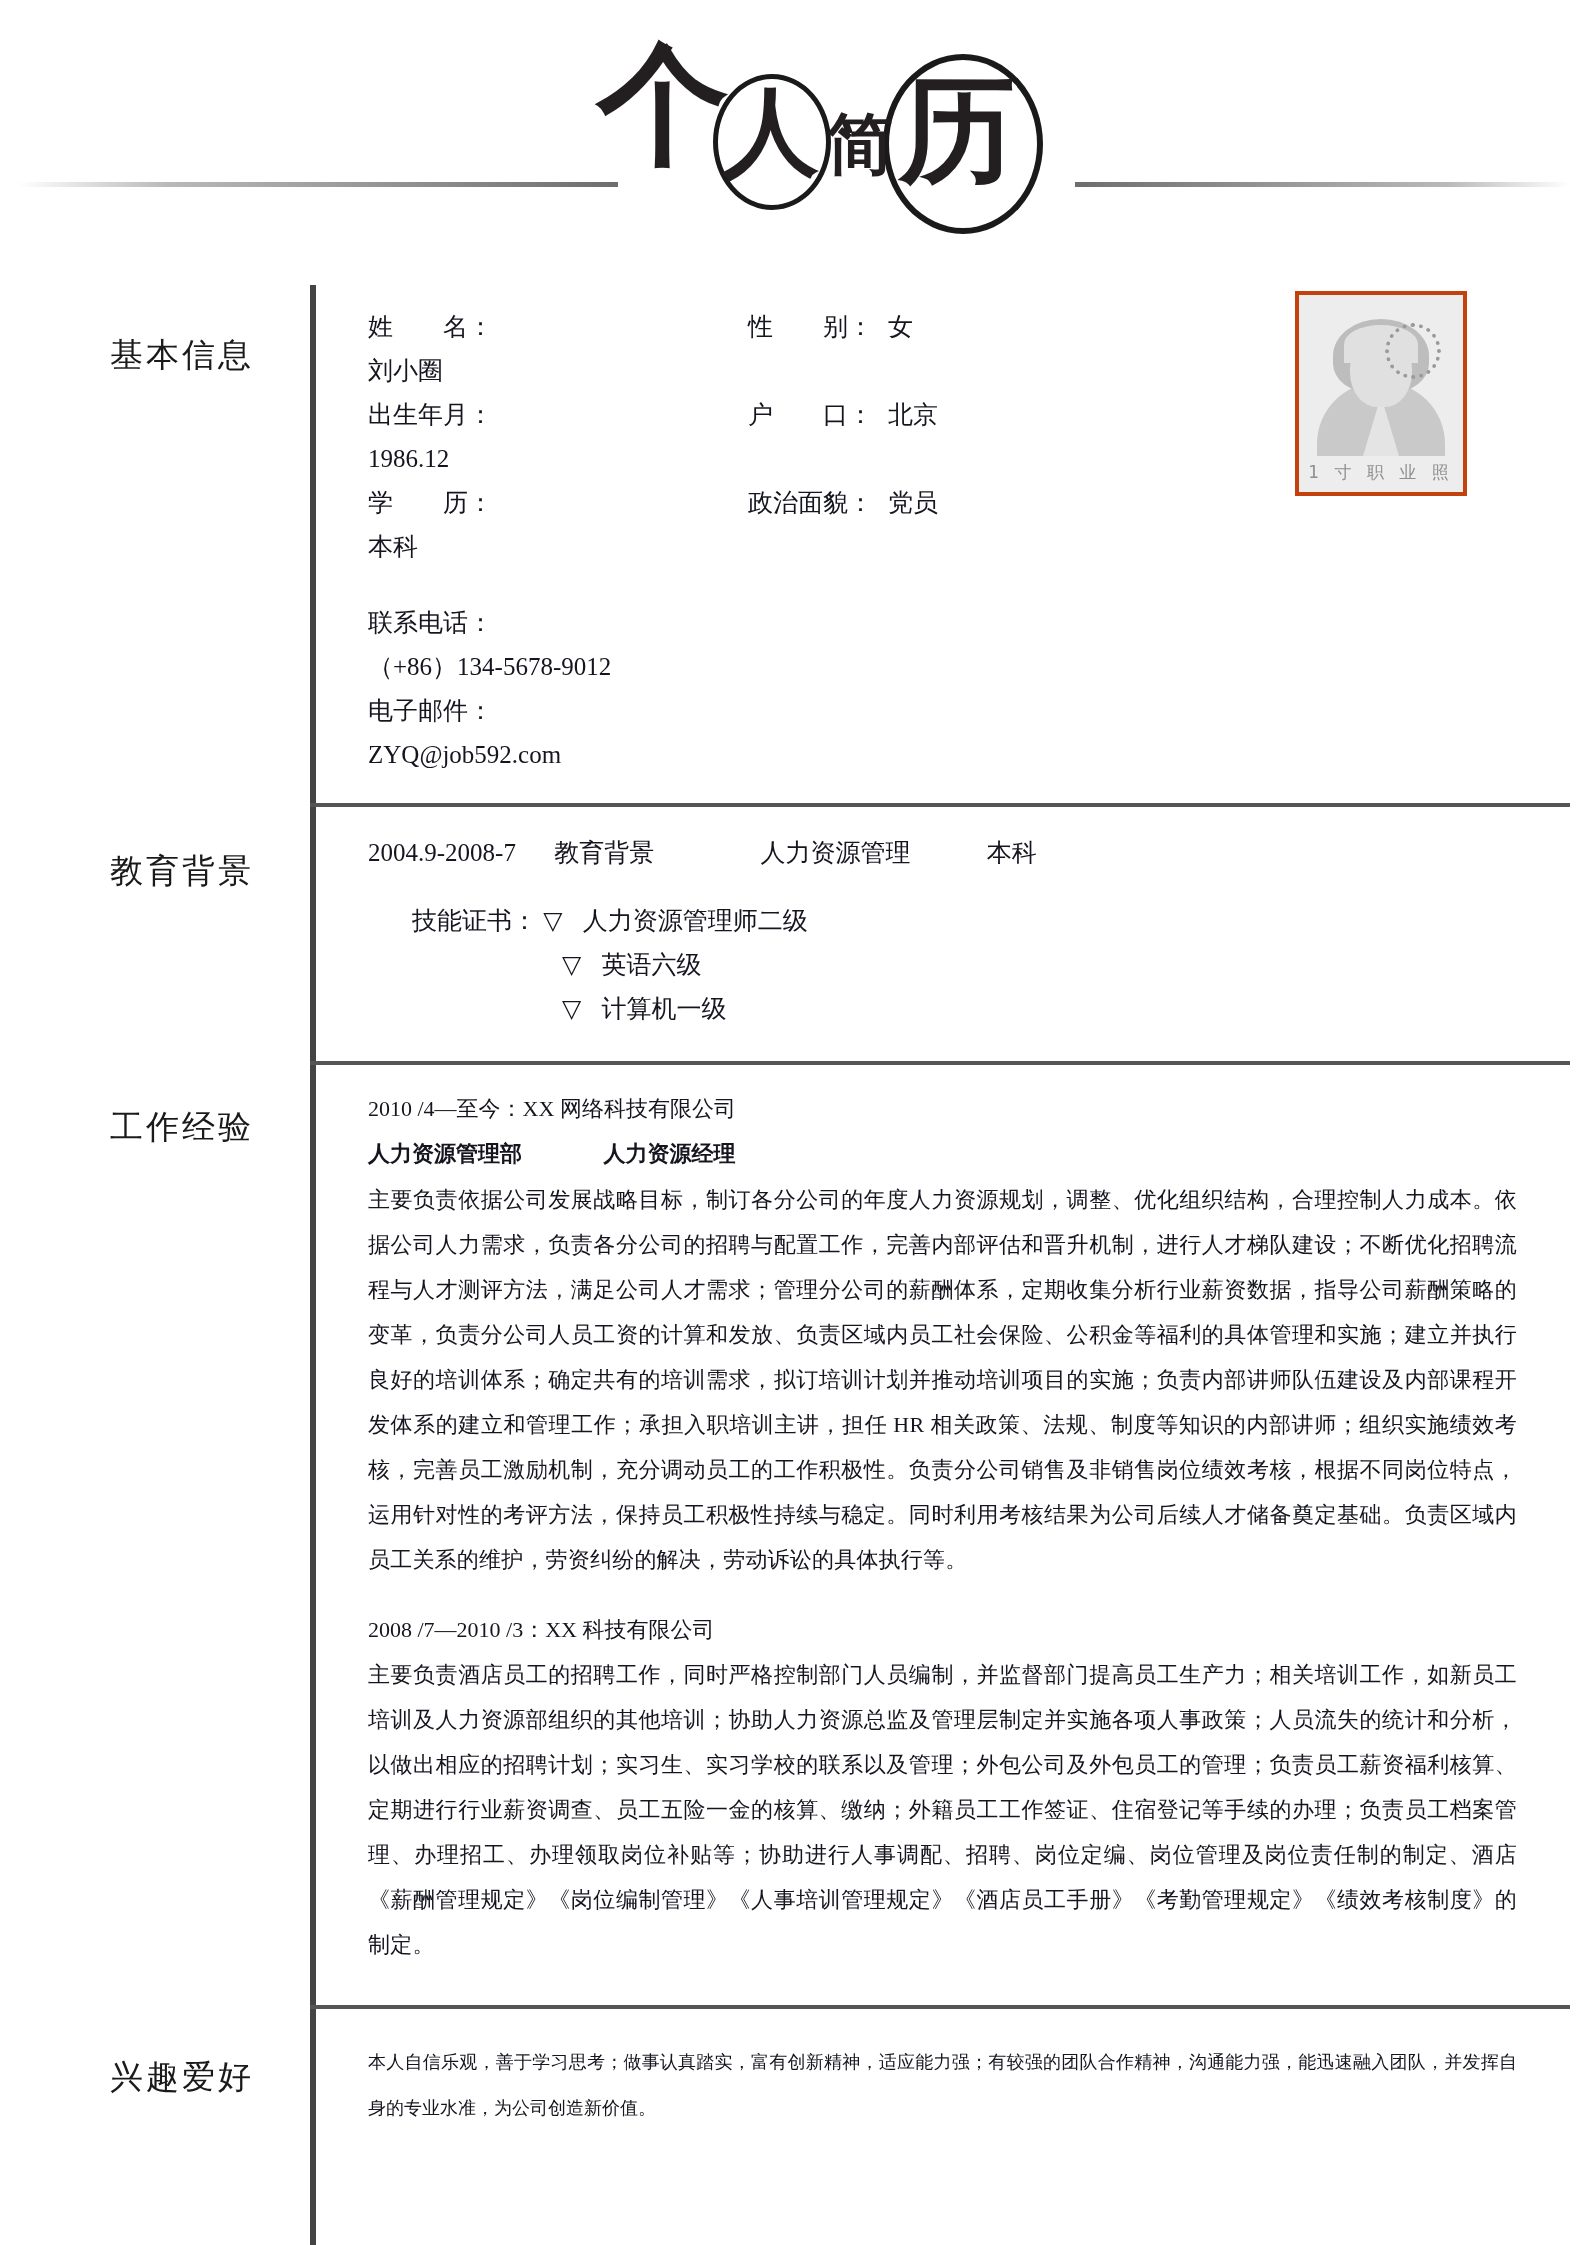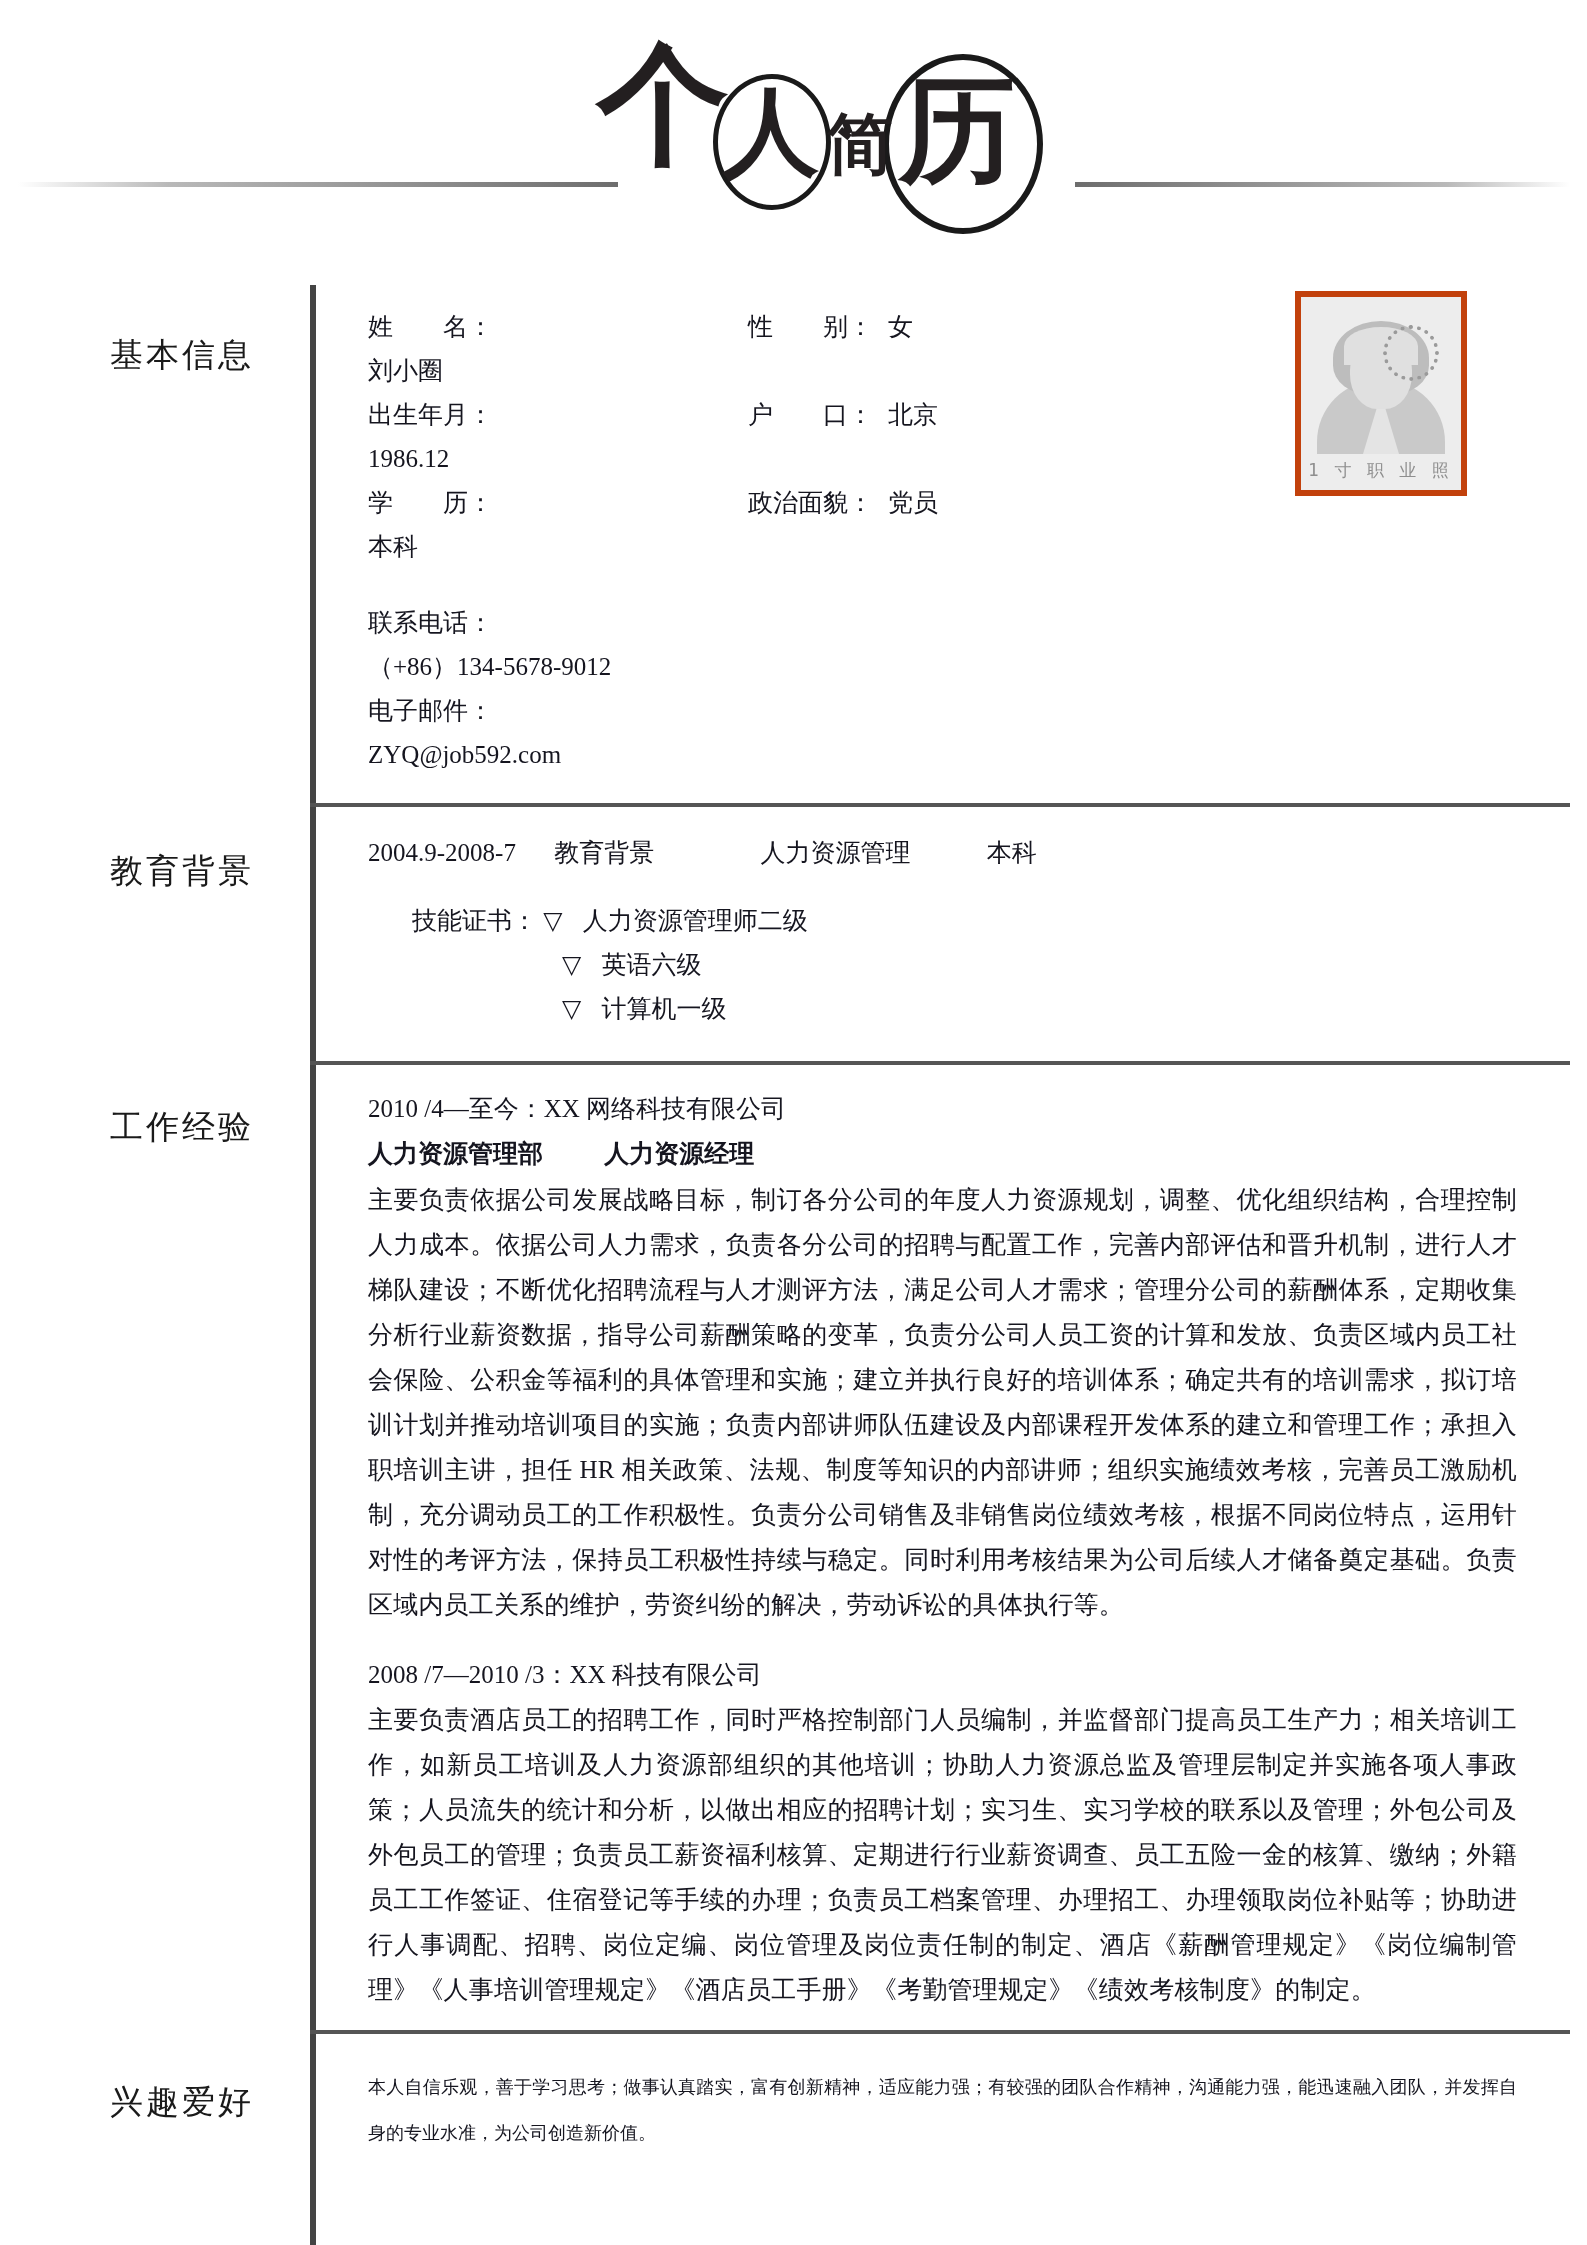--- a/index.html
+++ b/index.html
@@ -145,21 +145,21 @@
   }
   .val { }
   .mono { font-family: "Liberation Serif", "DejaVu Serif", serif; }
 
   .photo-box {
     position: absolute;
     right: 80px;
     top: 6px;
     width: 172px;
     height: 205px;
-    border: 6px solid #c2410c;
+    border: 4px solid #c2410c;
     background: #f4f4f4;
     box-sizing: border-box;
     overflow: hidden;
   }
   .photo-inner {
     position: relative;
     width: 100%;
     height: 100%;
     background: #ededed;
   }
@@ -248,22 +248,22 @@
   .edu-major  { display: inline-block; width: 220px; }
   .edu-degree { display: inline-block; }
   .cert-row { padding-left: 44px; margin-top: 24px; }
   .cert-label { display: inline-block; }
   .cert-item { padding-left: 194px; white-space: nowrap; }
   .tri { margin-right: 14px; }
 
   
   .work-block {
     padding-top: 22px;
-    padding-bottom: 14px;
-    font-size: 25px;
+    padding-bottom: 34px;
+    font-size: 22px;
     color: #15151f;
   }
   .job { margin-bottom: 26px; }
   .job:last-child { margin-bottom: 4px; }
   .job-head {
     line-height: 44px;
     white-space: nowrap;
   }
   .job-title {
     font-weight: bold;

